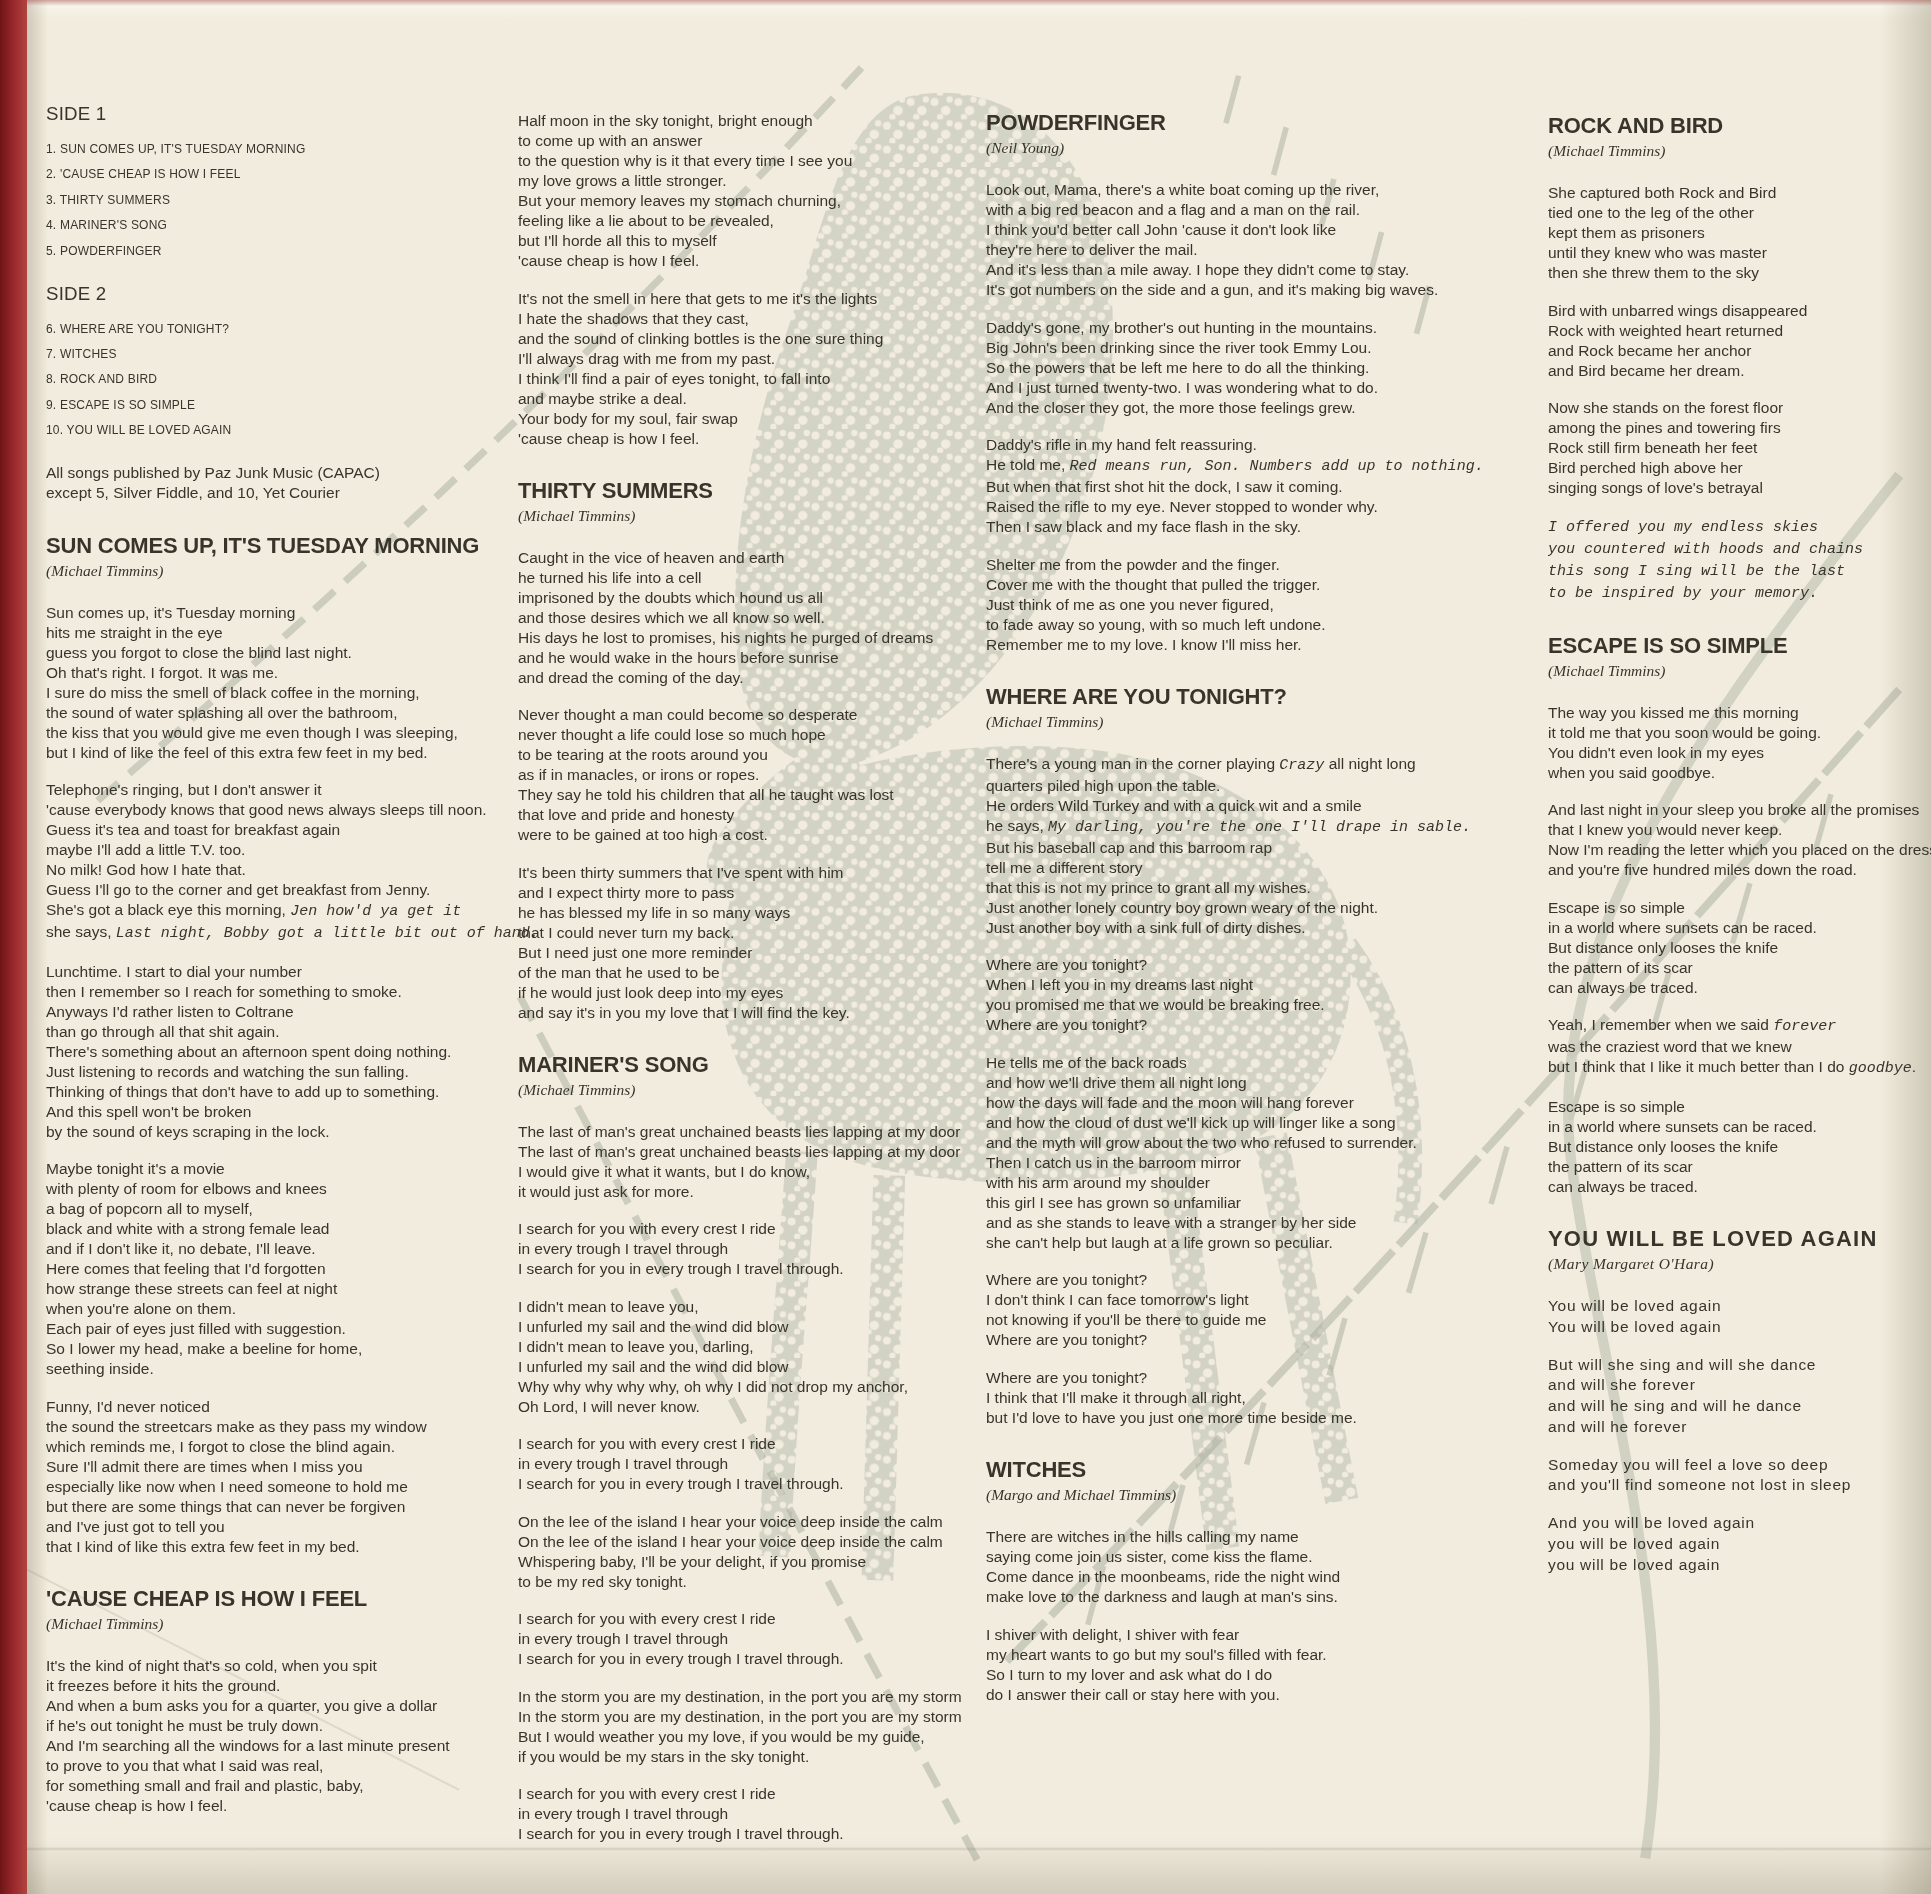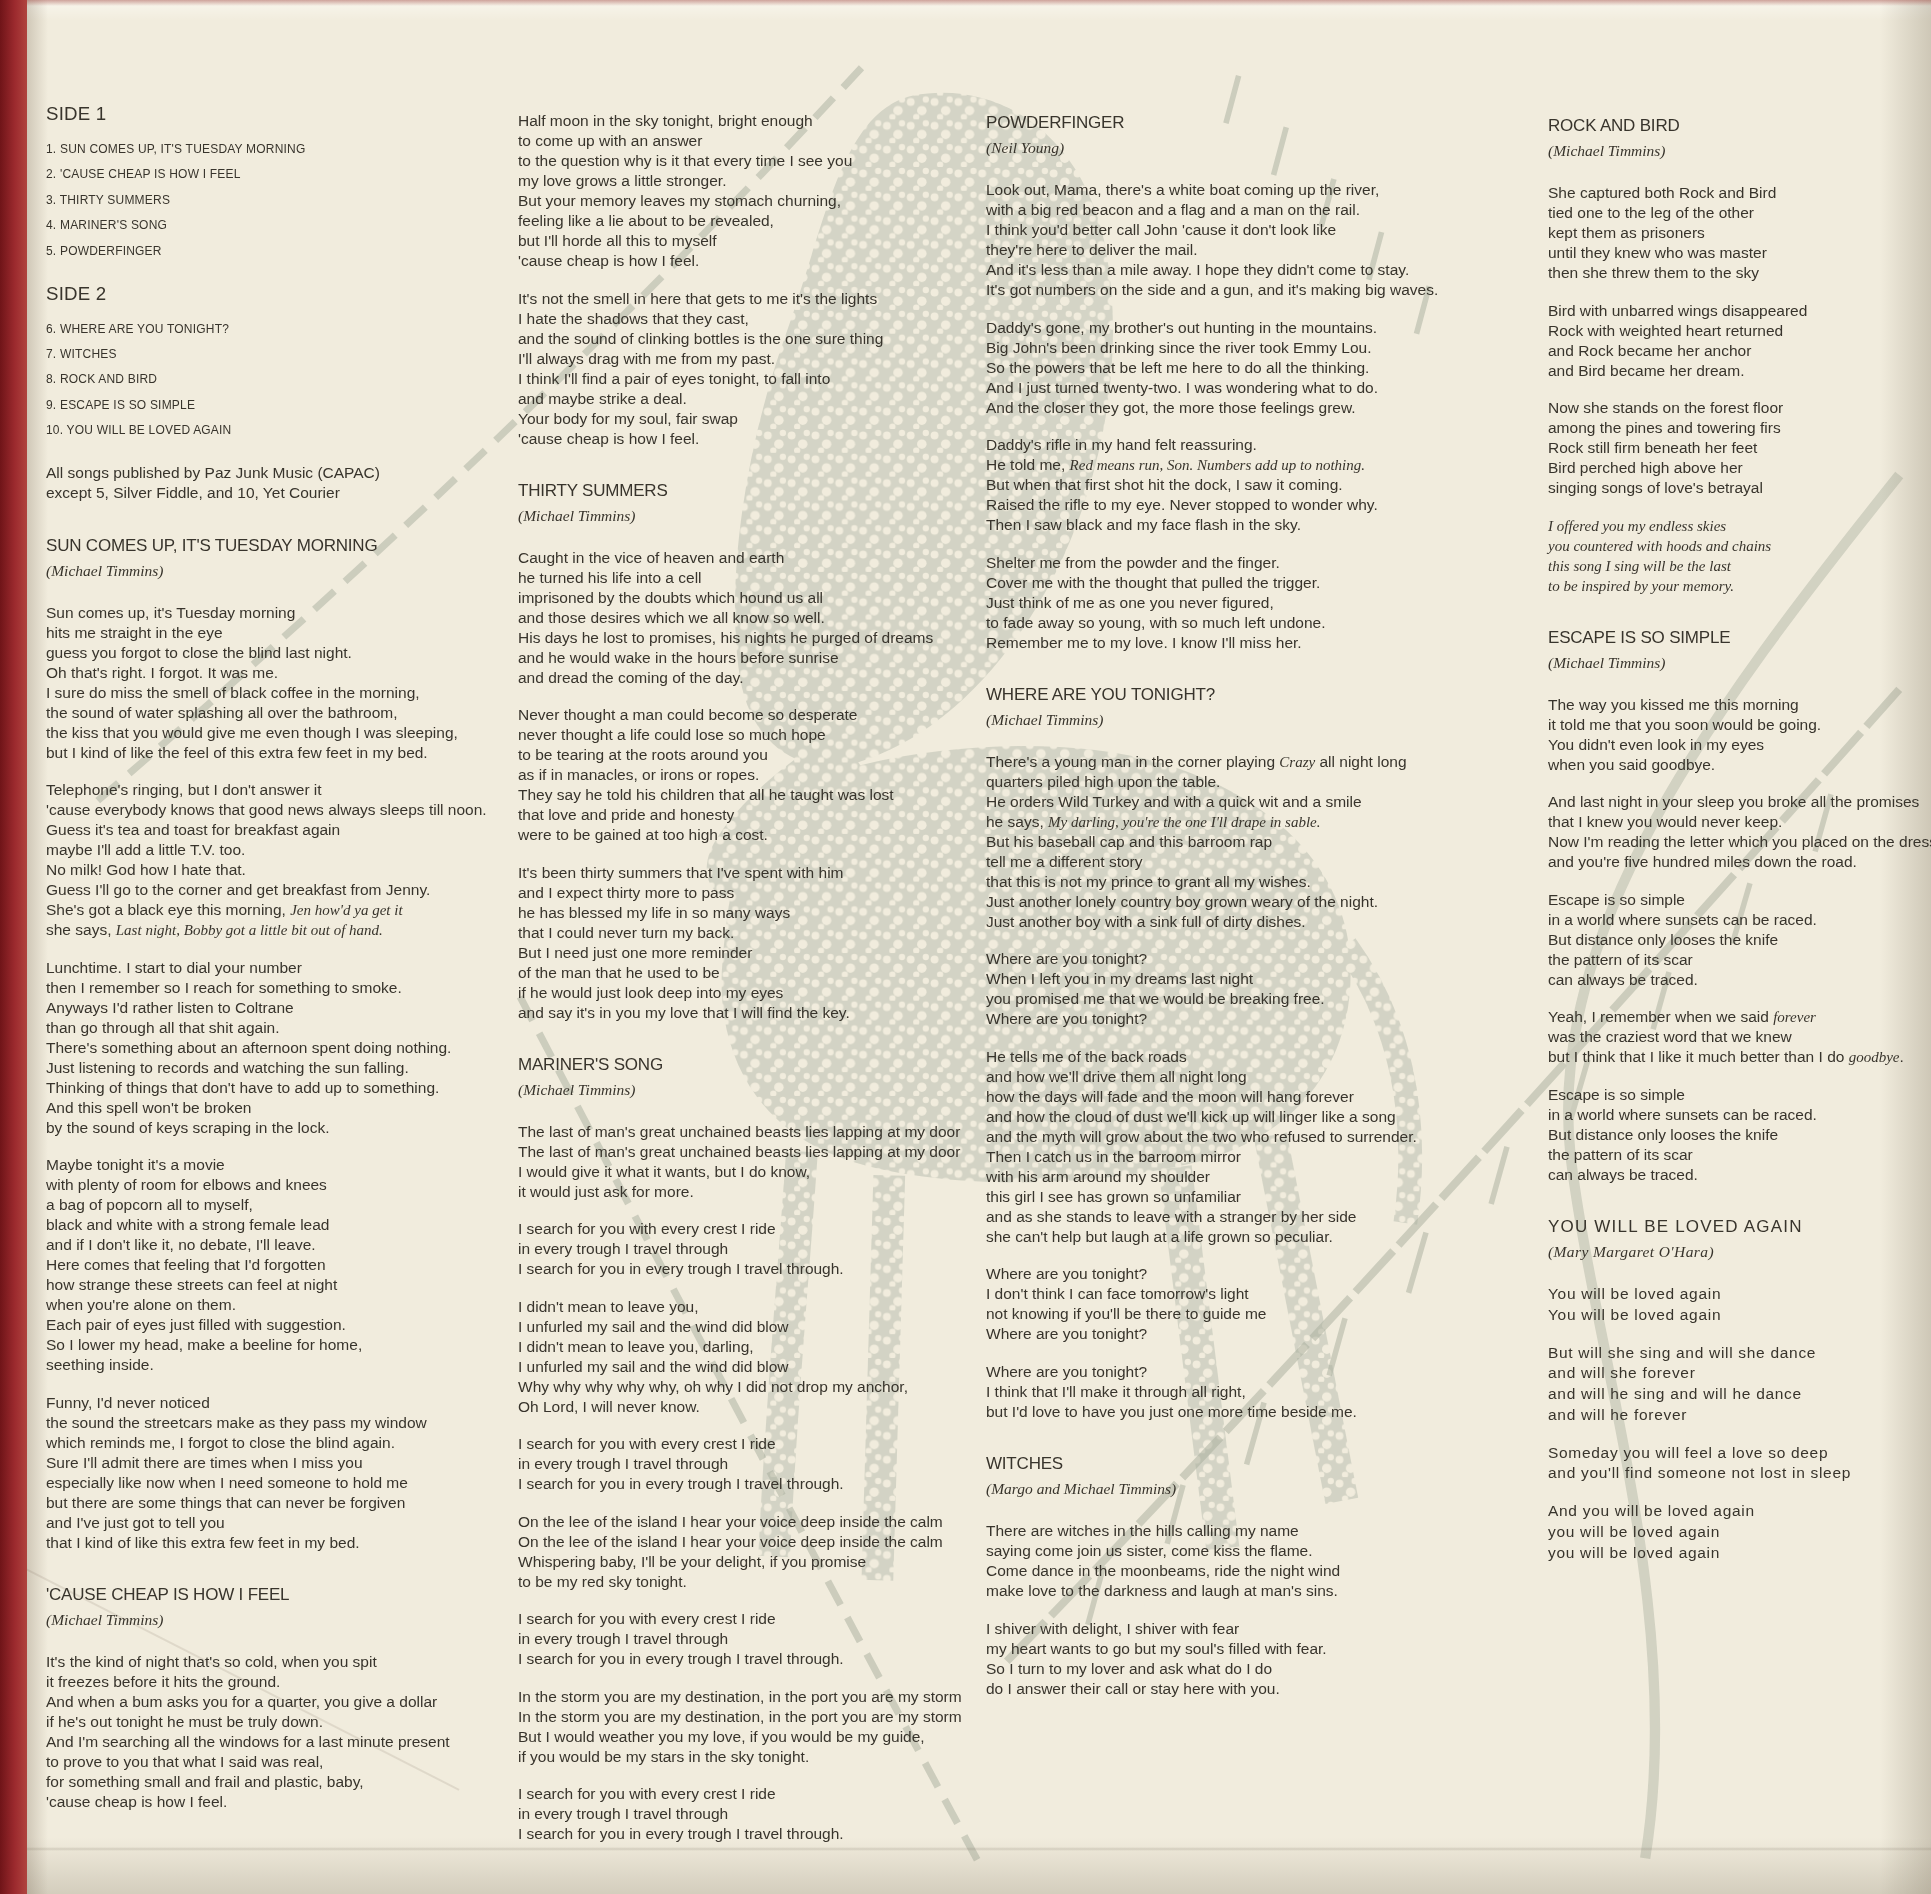--- a/index.html
+++ b/index.html
@@ -27,26 +27,26 @@
   #col3{left:986px;top:111px;width:464px}
   #col4{left:1548px;top:114px;width:445px}
 
   .side-label{font-size:18.7px;line-height:24px;margin:0 0 11px;letter-spacing:0.2px}
   .tracks{margin:0 0 6.4px}
   .tracks + .side-label{margin-top:17.5px}
   .track-line{font-size:12px;line-height:25.4px;white-space:nowrap;letter-spacing:0.2px}
   .pub-note{margin-top:19px}
   .note-line{font-size:15.5px;line-height:20.6px;white-space:nowrap}
 
-  .song-title{font-size:17px;line-height:24px;font-weight:400;margin:30px 0 0;letter-spacing:-0.2px;white-space:nowrap}
+  .song-title{font-size:22px;line-height:24px;font-weight:700;margin:30px 0 0;letter-spacing:-0.2px;white-space:nowrap}
   .song-credit{font-family:Liberation Serif, serif;font-style:italic;font-size:15.5px;line-height:20px;margin:3.2px 0 0}
   .stanza{margin:17.5px 0 0}
   .song-credit + .stanza{margin-top:22px}
   .lyric-line{font-size:15.5px;line-height:20px;white-space:nowrap}
-  .lyric-line em{font-family:Liberation Serif, serif;font-style:italic;font-size:15px}
+  .lyric-line em{font-family:Liberation Mono, monospace;font-style:italic;font-size:15px}
   .col > .song:first-child > .song-title{margin-top:0}
   .col > .song:first-child > .stanza:first-child{margin-top:0}
   .song.wide .lyric-line{letter-spacing:0.7px;line-height:20.6px}
   .song.wide .song-title{letter-spacing:1.2px}
   .song.wide .song-credit{letter-spacing:0.4px}
 </style>
 </head>
 <body>
 
 <svg class="watermark" viewBox="0 0 2432 2386" xmlns="http://www.w3.org/2000/svg">

